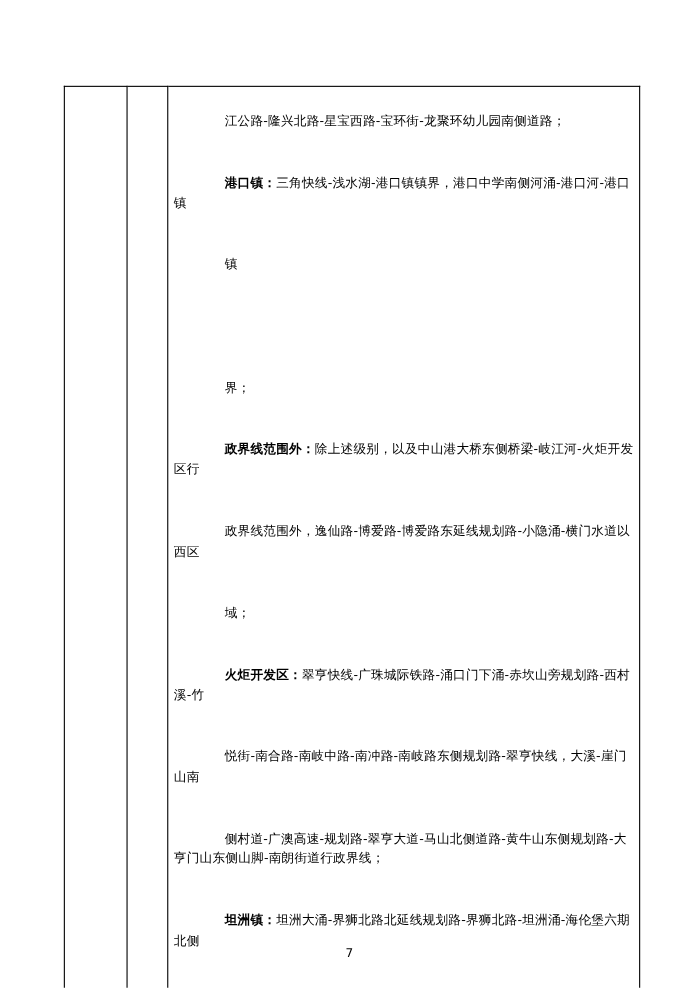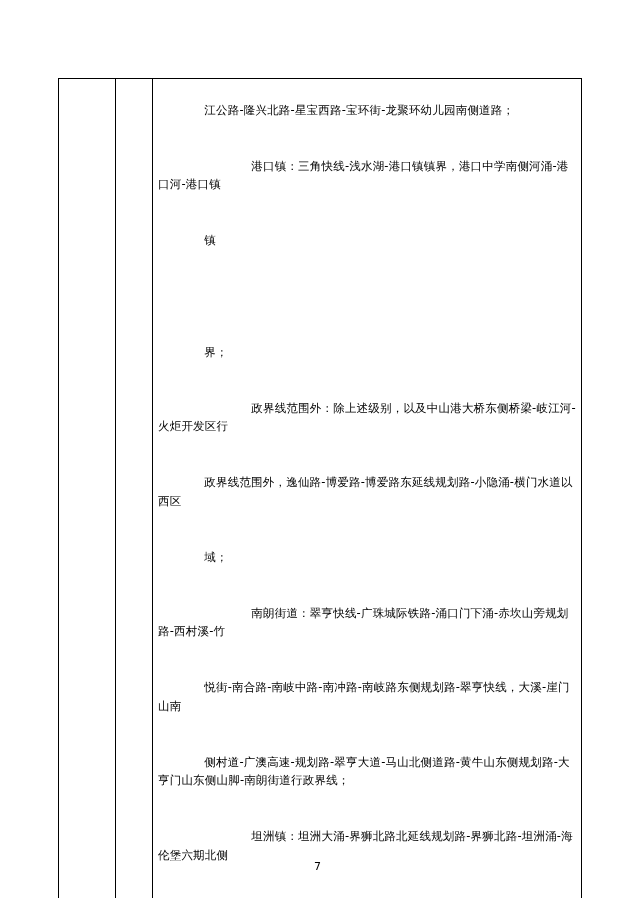--- a/index.html
+++ b/index.html
@@ -45,22 +45,21 @@
   .para {
     margin: 0;
     text-indent: 0;
     white-space: pre-wrap;
     word-break: break-all;
   }
   .gap-block {
     height: 56px;
   }
   .bold-lead {
-    font-weight: normal;
-    margin-left: 47px;
+    font-weight: bold;
   }
   .page-number {
     position: absolute;
     left: 0;
     right: 0;
     top: 860px;
     text-align: center;
     font-size: 11px;
     font-family: "DejaVu Sans", "Liberation Sans", sans-serif;
   }
@@ -106,21 +105,21 @@
 
           <p class="para">
             <span>政界线范围外，逸仙路-博爱路-博爱路东延线规划路-小隐涌-横门水道以西区</span>
           </p>
 
           <p class="para">
             <span>域；</span>
           </p>
 
           <p class="para">
-            <span class="bold-lead">南朗街道：</span><span>翠亨快线-广珠城际铁路-涌口门下涌-赤坎山旁规划路-西村溪-竹</span>
+            <span class="bold-lead">火炬开发区：</span><span>翠亨快线-广珠城际铁路-涌口门下涌-赤坎山旁规划路-西村溪-竹</span>
           </p>
 
           <p class="para">
             <span>悦街-南合路-南岐中路-南冲路-南岐路东侧规划路-翠亨快线，大溪-崖门山南</span>
           </p>
 
           <p class="para">
             <span>侧村道-广澳高速-规划路-翠亨大道-马山北侧道路-黄牛山东侧规划路-大亨门山东侧山脚-南朗街道行政界线；</span>
           </p>
 

